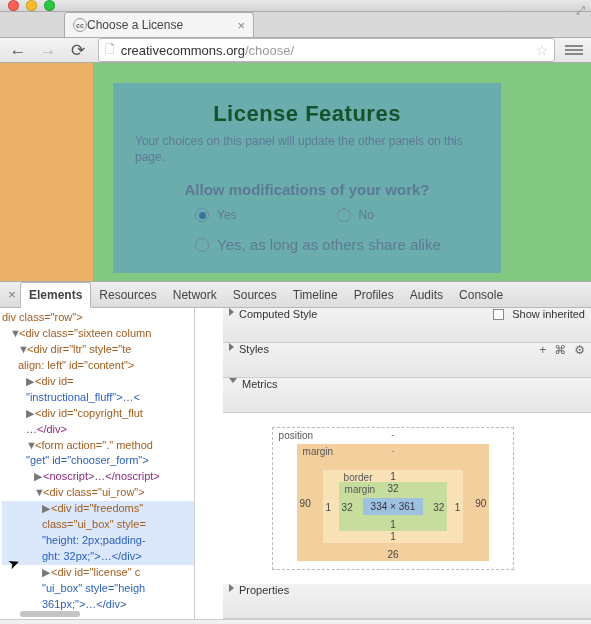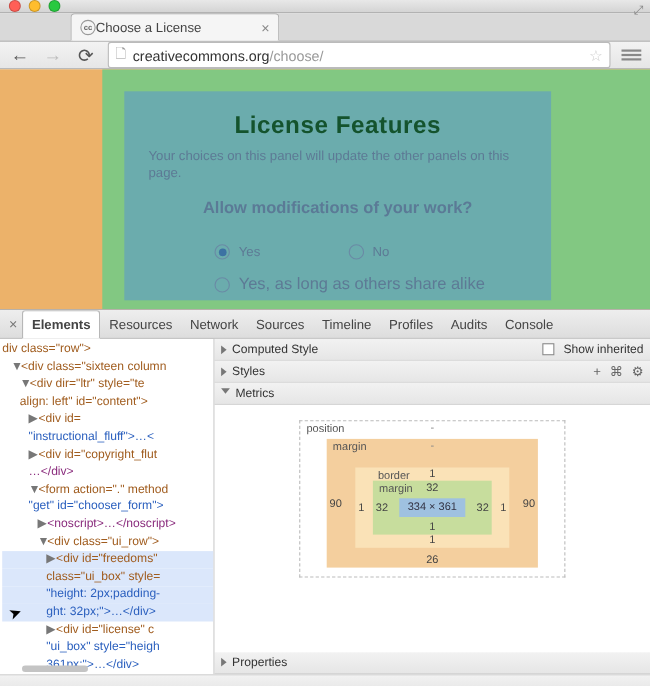--- a/index.html
+++ b/index.html
@@ -36,21 +36,21 @@
 .hl-tooltip .sel-tag { color: #8a2c7d; }
 .hl-tooltip .sel-id { color: #2b5f9e; }
 
 
 .content { flex: 0 0 218px; background: #ecb26a; position: relative; overflow: hidden; }
 .page-wrap { position: absolute; left: 93px; top: 0; right: 0; bottom: 0; background: #82c882; }
 .panel-overlay { position: absolute; left: 20px; top: 20px; width: 388px; height: 190px; background: rgba(90,150,210,0.55); padding: 18px 22px; }
 .panel-title { color: #14532d; font-size: 22px; font-weight: bold; text-align: center; letter-spacing: 0.5px; }
 .panel-desc { color: #5d7a95; font-size: 12px; margin-top: 6px; line-height: 1.35; }
 .panel-q { color: #5b7a96; font-size: 15px; font-weight: bold; text-align: center; margin-top: 16px; }
-.radios { display: flex; gap: 80px; margin-top: 24px; padding-left: 60px; }
+.radios { display: flex; gap: 100px; margin-top: 10px; padding-left: 60px; }
 .radio-row { display: flex; align-items: center; gap: 8px; color: #5d7a95; font-size: 12px; }
 .radio-row2 { display: flex; align-items: center; gap: 8px; color: #5d7a95; font-size: 15px; margin-top: 14px; padding-left: 60px; }
 .radio { width: 14px; height: 14px; border: 1.5px solid #6a8aa5; border-radius: 50%; display: flex; align-items: center; justify-content: center; }
 .radio.sel::after { content:""; width: 7px; height: 7px; background: #3c72a3; border-radius: 50%; }
 
 
 .devtools { flex: 1; display: flex; flex-direction: column; border-top: 1px solid #aaa; background: #fff; }
 .dt-tabs { height: 26px; background: linear-gradient(#eee,#ddd); display: flex; align-items: center; padding-left: 4px; gap: 0; border-bottom: 1px solid #b7b7b7; font-size: 12px; color: #444; }
 .dt-close { width: 16px; color: #777; font-size: 13px; text-align: center; }
 .dt-tab { padding: 5px 8px; }
@@ -59,21 +59,21 @@
 .dt-body { flex: 1; display: flex; overflow: hidden; }
 .dt-tree { width: 195px; border-right: 1px solid #ccc; overflow: hidden; font-family: Menlo, monospace; font-size: 11px; line-height: 1.45; padding: 2px 0 0 2px; color: #333; position: relative; }
 .dt-tree .ind1 { padding-left: 8px; } .dt-tree .ind2 { padding-left: 16px; } .dt-tree .ind3 { padding-left: 24px; } .dt-tree .ind4 { padding-left: 32px; } .dt-tree .ind5 { padding-left: 40px; }
 .tri { color: #777; display: inline-block; width: 9px; }
 .t-tag { color: #8a2c7d; } .t-attr { color: #a05c1e; } .t-val { color: #2a5fbe; }
 .hl-row { background: #dbe7fb; }
 .scroll-h { position: absolute; bottom: 2px; left: 20px; width: 60px; height: 6px; background: #c4c4c4; border-radius: 3px; }
 .cursor-arrow { position: absolute; left: 8px; bottom: 46px; color: #000; font-size: 14px; transform: rotate(-20deg); }
 
 .dt-right { flex: 1; display: flex; flex-direction: column; background: #fff; }
-.pane-head { height: 20px; background: linear-gradient(#f2f2f2,#e6e6e6); border-bottom: 1px solid #ccc; display: flex; align-items: center; padding: 0 6px; font-size: 11px; color: #333; }
+.pane-head { height: 35px; background: linear-gradient(#f2f2f2,#e6e6e6); border-bottom: 1px solid #ccc; display: flex; align-items: flex-start; padding: 0 6px; font-size: 11px; color: #333; margin-left: 28px; }
 .pane-head .disc { width: 0; height: 0; border-left: 5px solid #777; border-top: 4px solid transparent; border-bottom: 4px solid transparent; margin-right: 5px; }
 .pane-head.open .disc { border-left: 4px solid transparent; border-right: 4px solid transparent; border-top: 5px solid #777; }
 .pane-head .rhs { margin-left: auto; display: flex; align-items: center; gap: 8px; }
 .chk { width: 11px; height: 11px; border: 1px solid #888; background: #fff; }
 .icon-plus, .icon-tag, .icon-gear { color: #666; font-size: 12px; }
 
 .metrics { flex: 1; display: flex; align-items: flex-start; justify-content: center; padding: 14px 0; }
 .box-position { border: 1px dashed #bbb; padding: 16px 24px 8px; position: relative; font-family: Menlo, monospace; font-size: 10px; color: #555; }
 .box-position .lbl { position: absolute; top: 2px; left: 6px; }
 .box-margin { background: #f4cf9e; padding: 26px 26px 18px; position: relative; }

